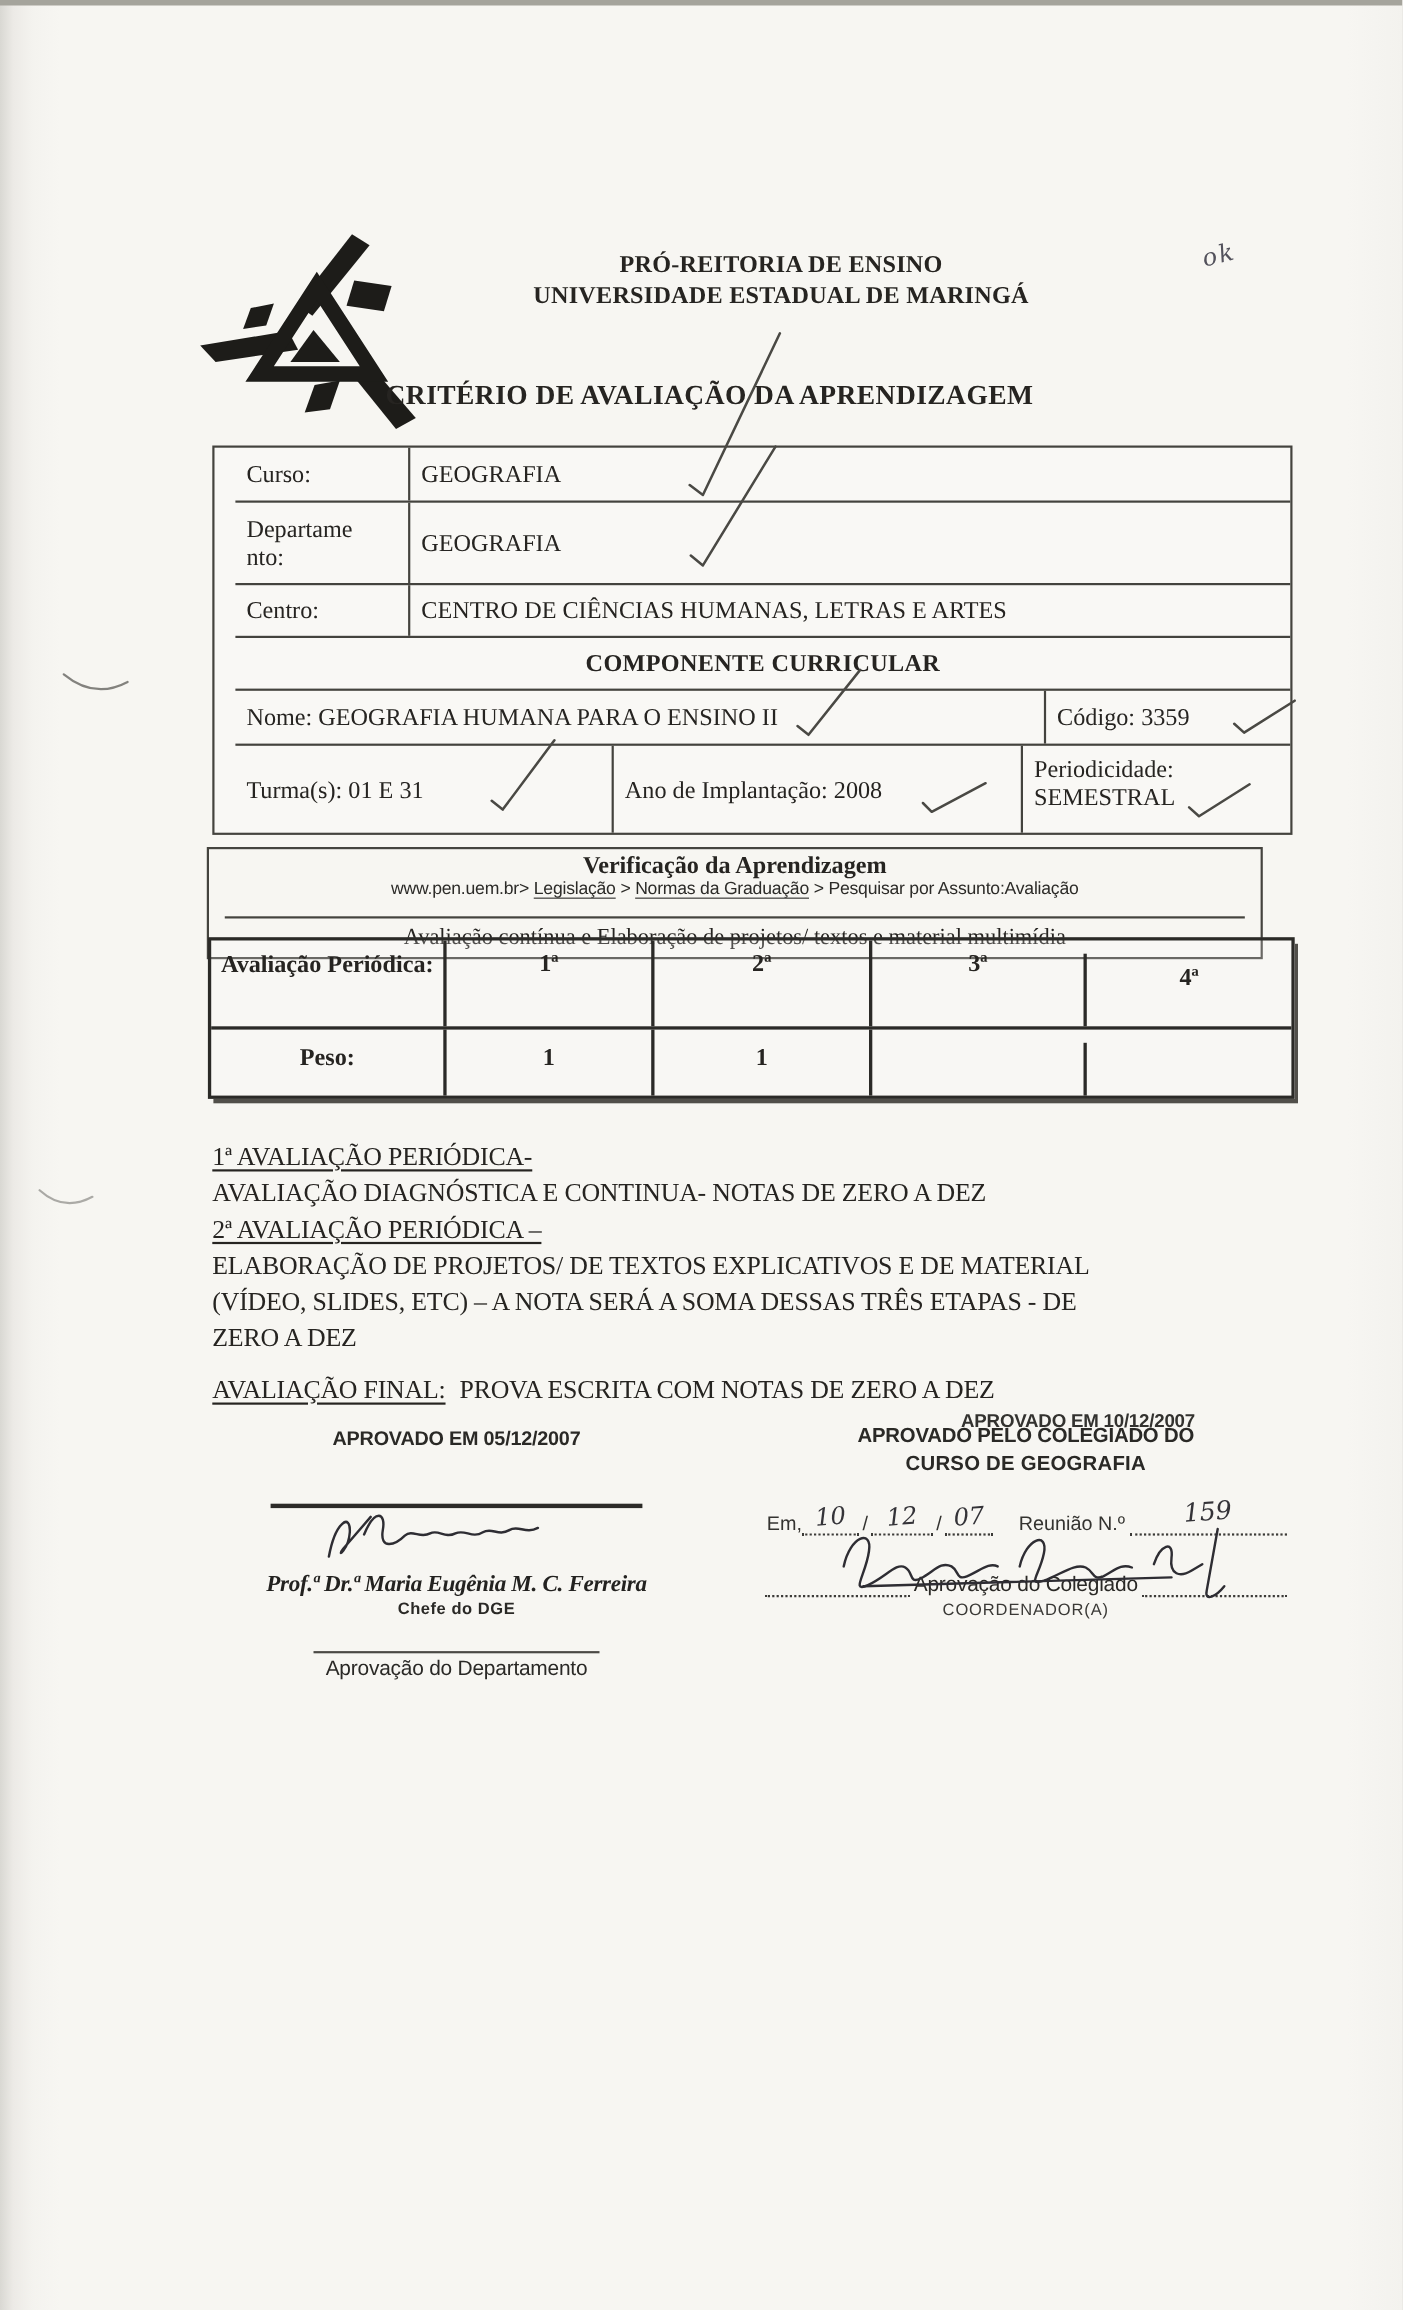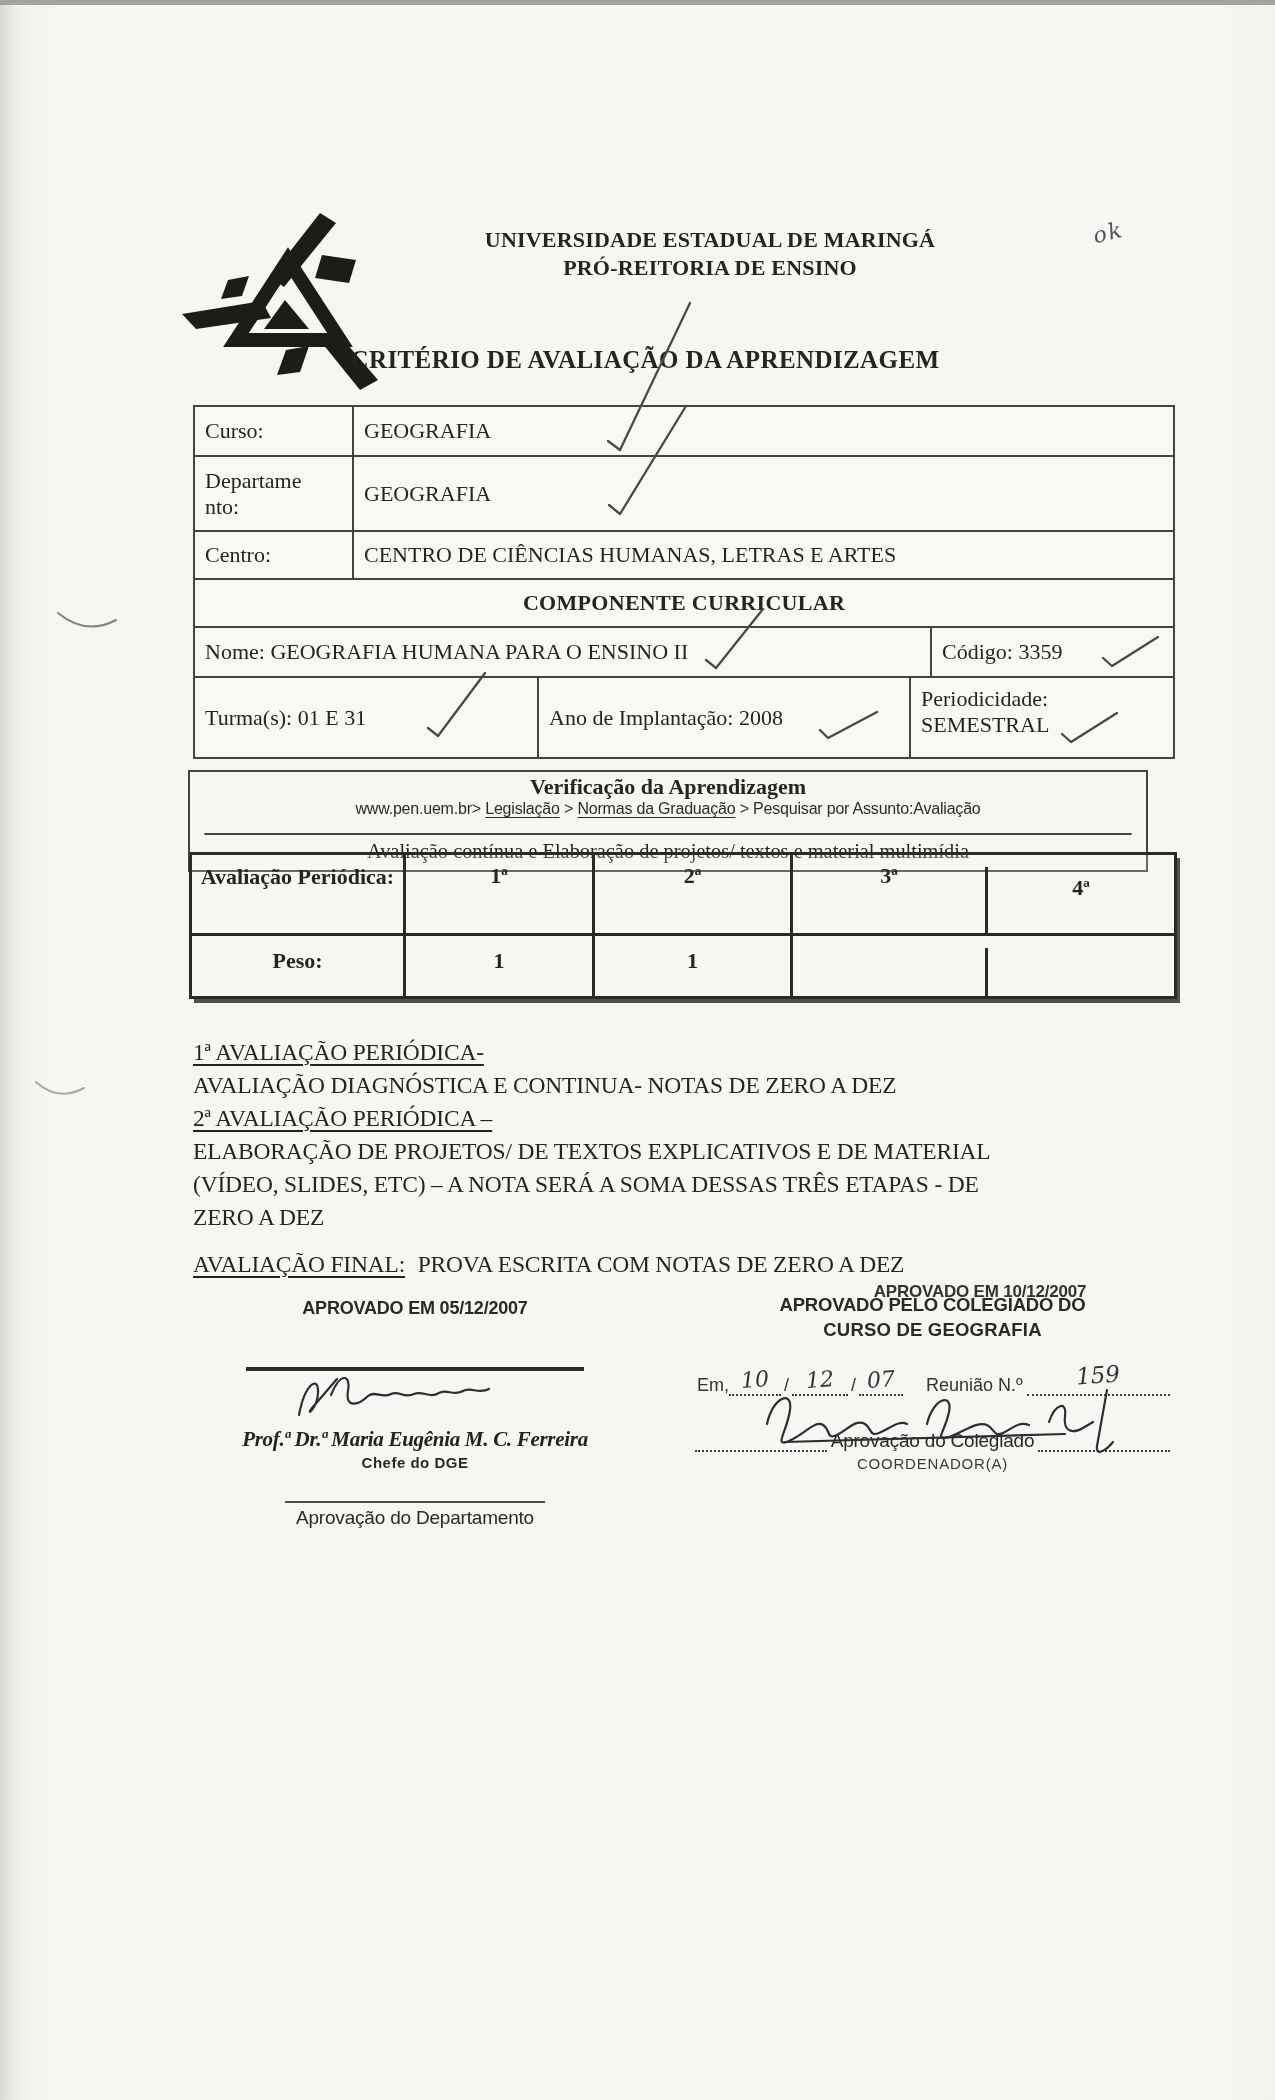--- a/index.html
+++ b/index.html
@@ -25,21 +25,21 @@
   .org-block{position:absolute;left:420px;top:226px;width:580px;text-align:center;
     font-weight:700;font-size:22px;line-height:28px;letter-spacing:.2px;}
   .form-title{position:absolute;left:140px;top:346px;width:1010px;text-align:center;
     font-weight:700;font-size:25px;letter-spacing:.4px;}
   .ok-mark{position:absolute;left:1093px;top:220px;font-style:italic;font-size:22px;
     color:#53525c;transform:rotate(-14deg);letter-spacing:2px;
     font-family:"DejaVu Serif",serif;}
 
   
   .doc-table{position:absolute;border:2px solid var(--bd);box-sizing:border-box;background:rgba(255,255,255,.25);}
-  .drow{display:flex;border-top:2px solid var(--bd);}
+  .drow{display:flex;border-top:2px solid var(--bd);margin-left:19px;}
   .drow:first-child{border-top:none;}
   .dcell{border-left:2px solid var(--bd);box-sizing:border-box;position:relative;
     display:flex;align-items:center;padding:2px 10px;font-size:22px;}
   .dcell:first-child{border-left:none;}
   .lbl-col{flex:0 0 157px;padding-right:46px;word-break:break-all;line-height:26px;}
   .grow{flex:1 1 auto;}
   .sec-head{justify-content:center;font-weight:700;letter-spacing:.3px;}
 
   
   .verif-box{position:absolute;left:188px;top:770px;width:960px;border:2px solid var(--bd);box-sizing:border-box;}
@@ -127,22 +127,22 @@
       <polygon points="56,82 77,78 70,98 49,101"></polygon>
       <polygon points="10,116 90,103 99,120 24,131"></polygon>
       <polygon points="146,140 163,132 206,182 188,192"></polygon>
       <polygon points="114,152 137,148 128,174 105,177"></polygon>
       <path d="M113,102 L92,131 L137,131 Z"></path>
     </g>
     <path d="M116,62 L64,142 L168,142 Z" fill="none" stroke="#1d1c19" stroke-width="14"></path>
   </svg>
 
   <div class="org-block">
+    <div>PRÓ-REITORIA DE ENSINO</div>
     <div>UNIVERSIDADE ESTADUAL DE MARINGÁ</div>
-    <div>PRÓ-REITORIA DE ENSINO</div>
   </div>
   <div class="form-title">CRITÉRIO DE AVALIAÇÃO DA APRENDIZAGEM</div>
   <div class="ok-mark">ok</div>
 
   <svg class="margin-mark" style="left:56px;top:608px;" width="64" height="28" viewBox="0 0 64 28">
     <path d="M2,5 Q30,28 60,12"></path>
   </svg>
   <svg class="margin-mark" style="left:34px;top:1078px;opacity:.65;" width="54" height="24" viewBox="0 0 54 24">
     <path d="M2,4 Q24,24 50,10"></path>
   </svg>

